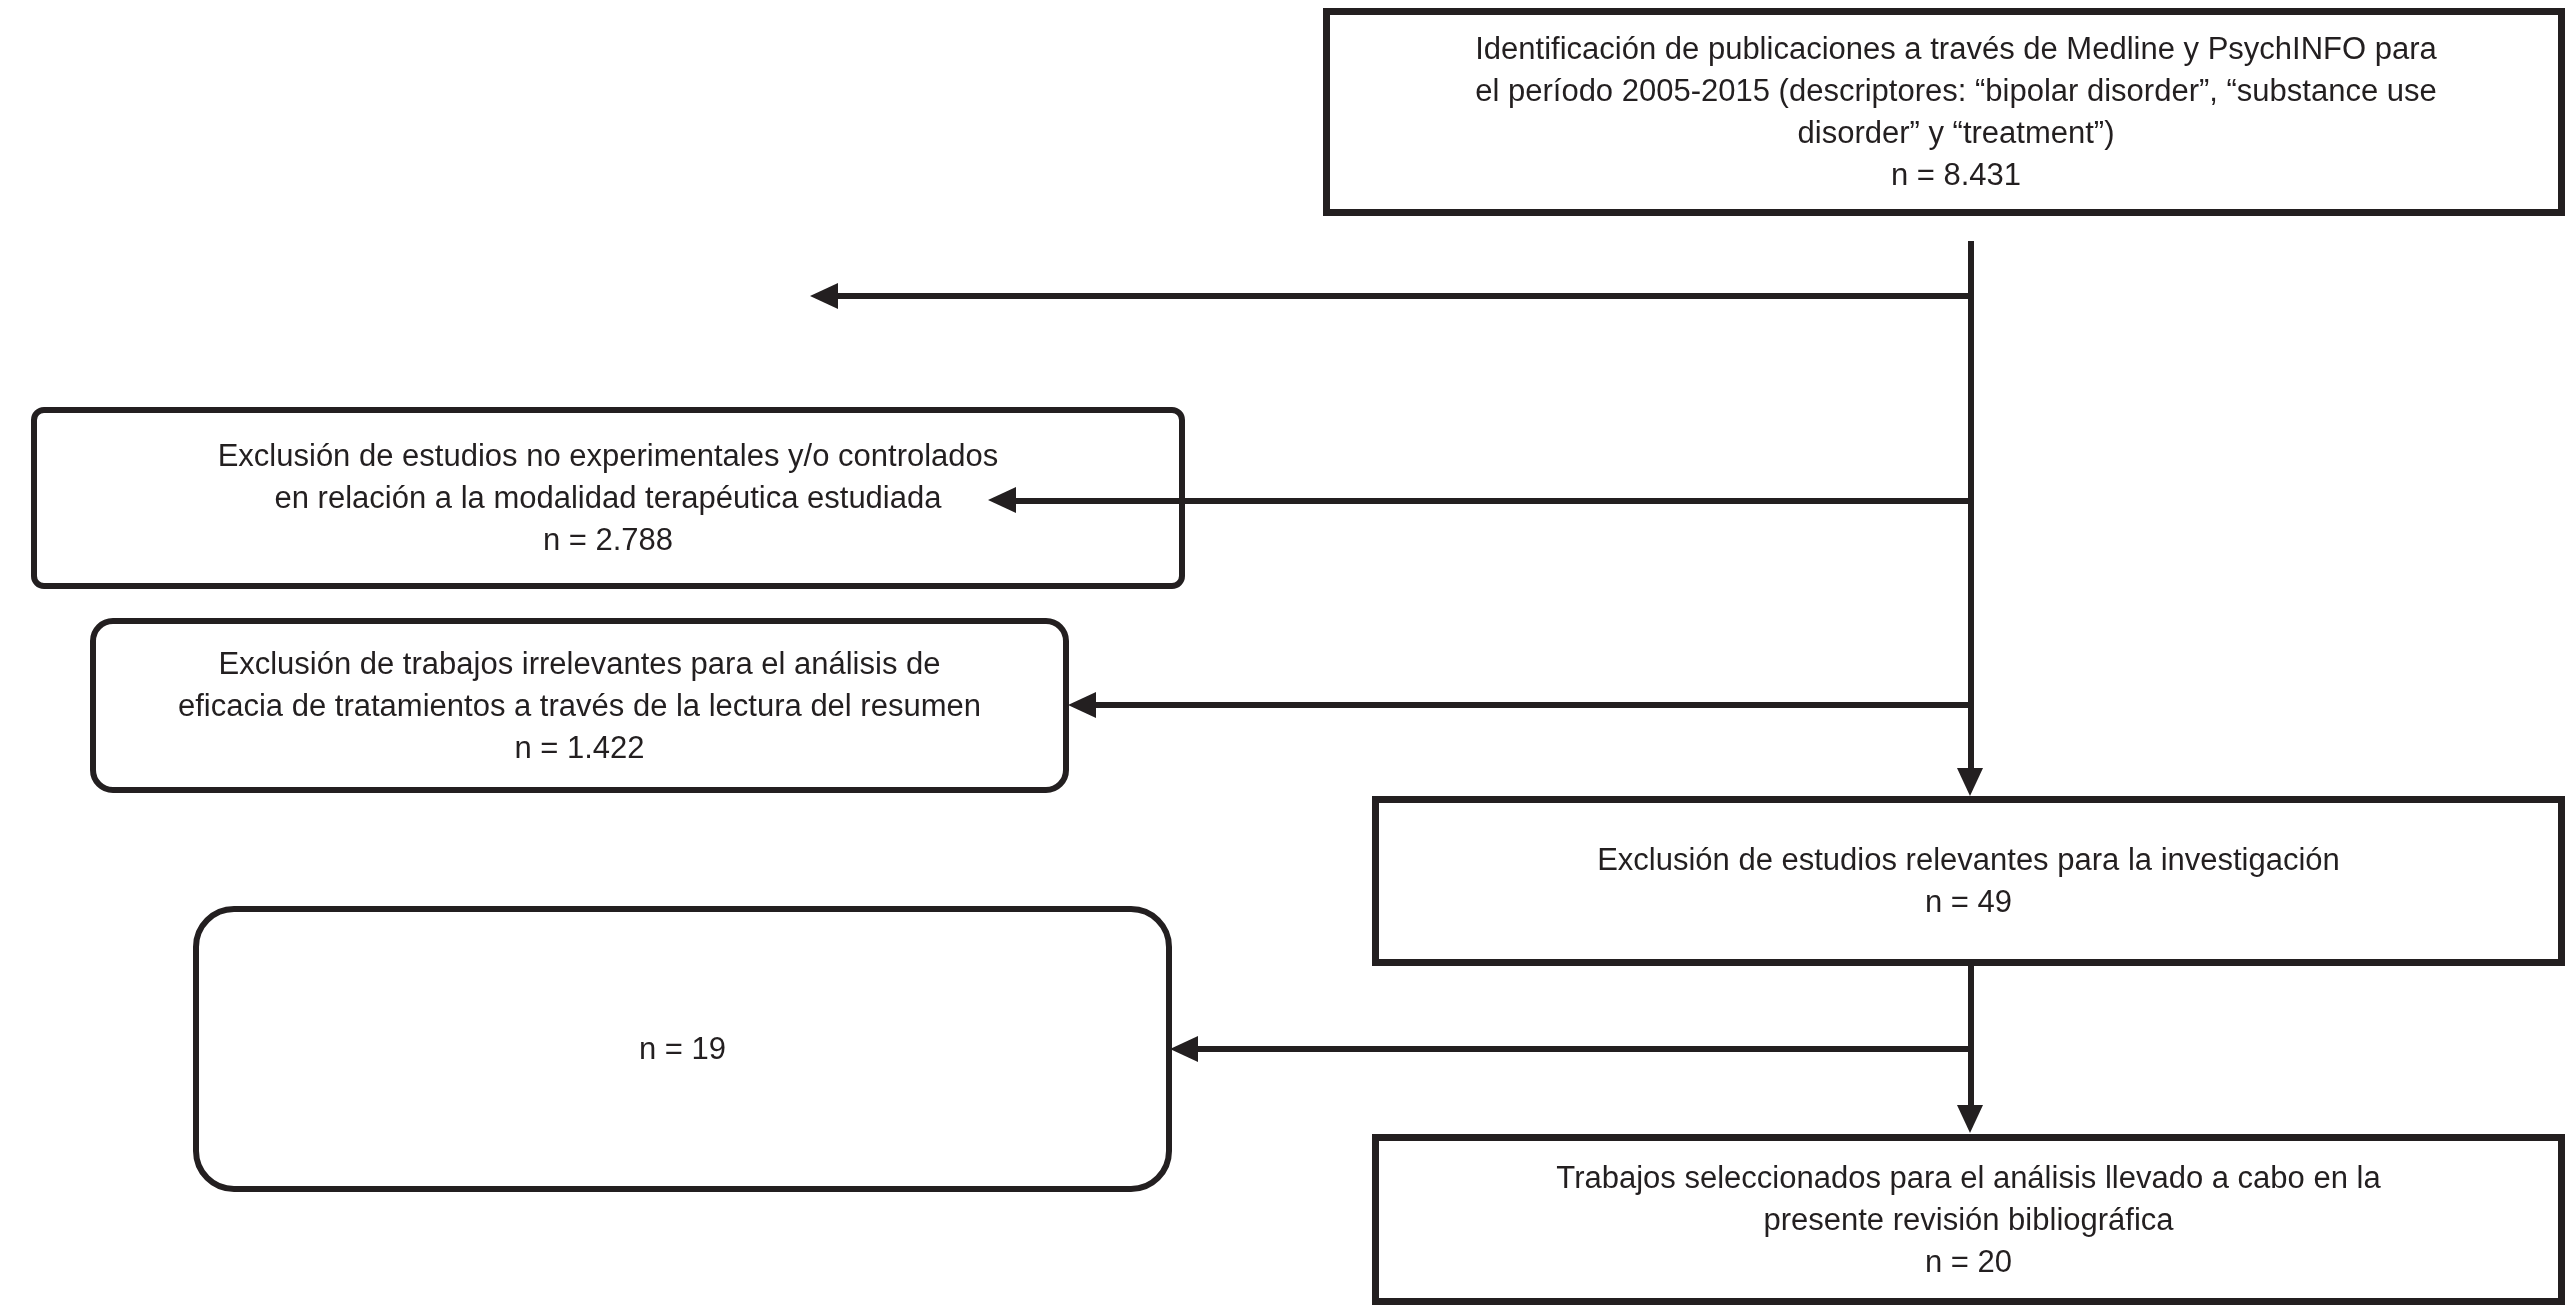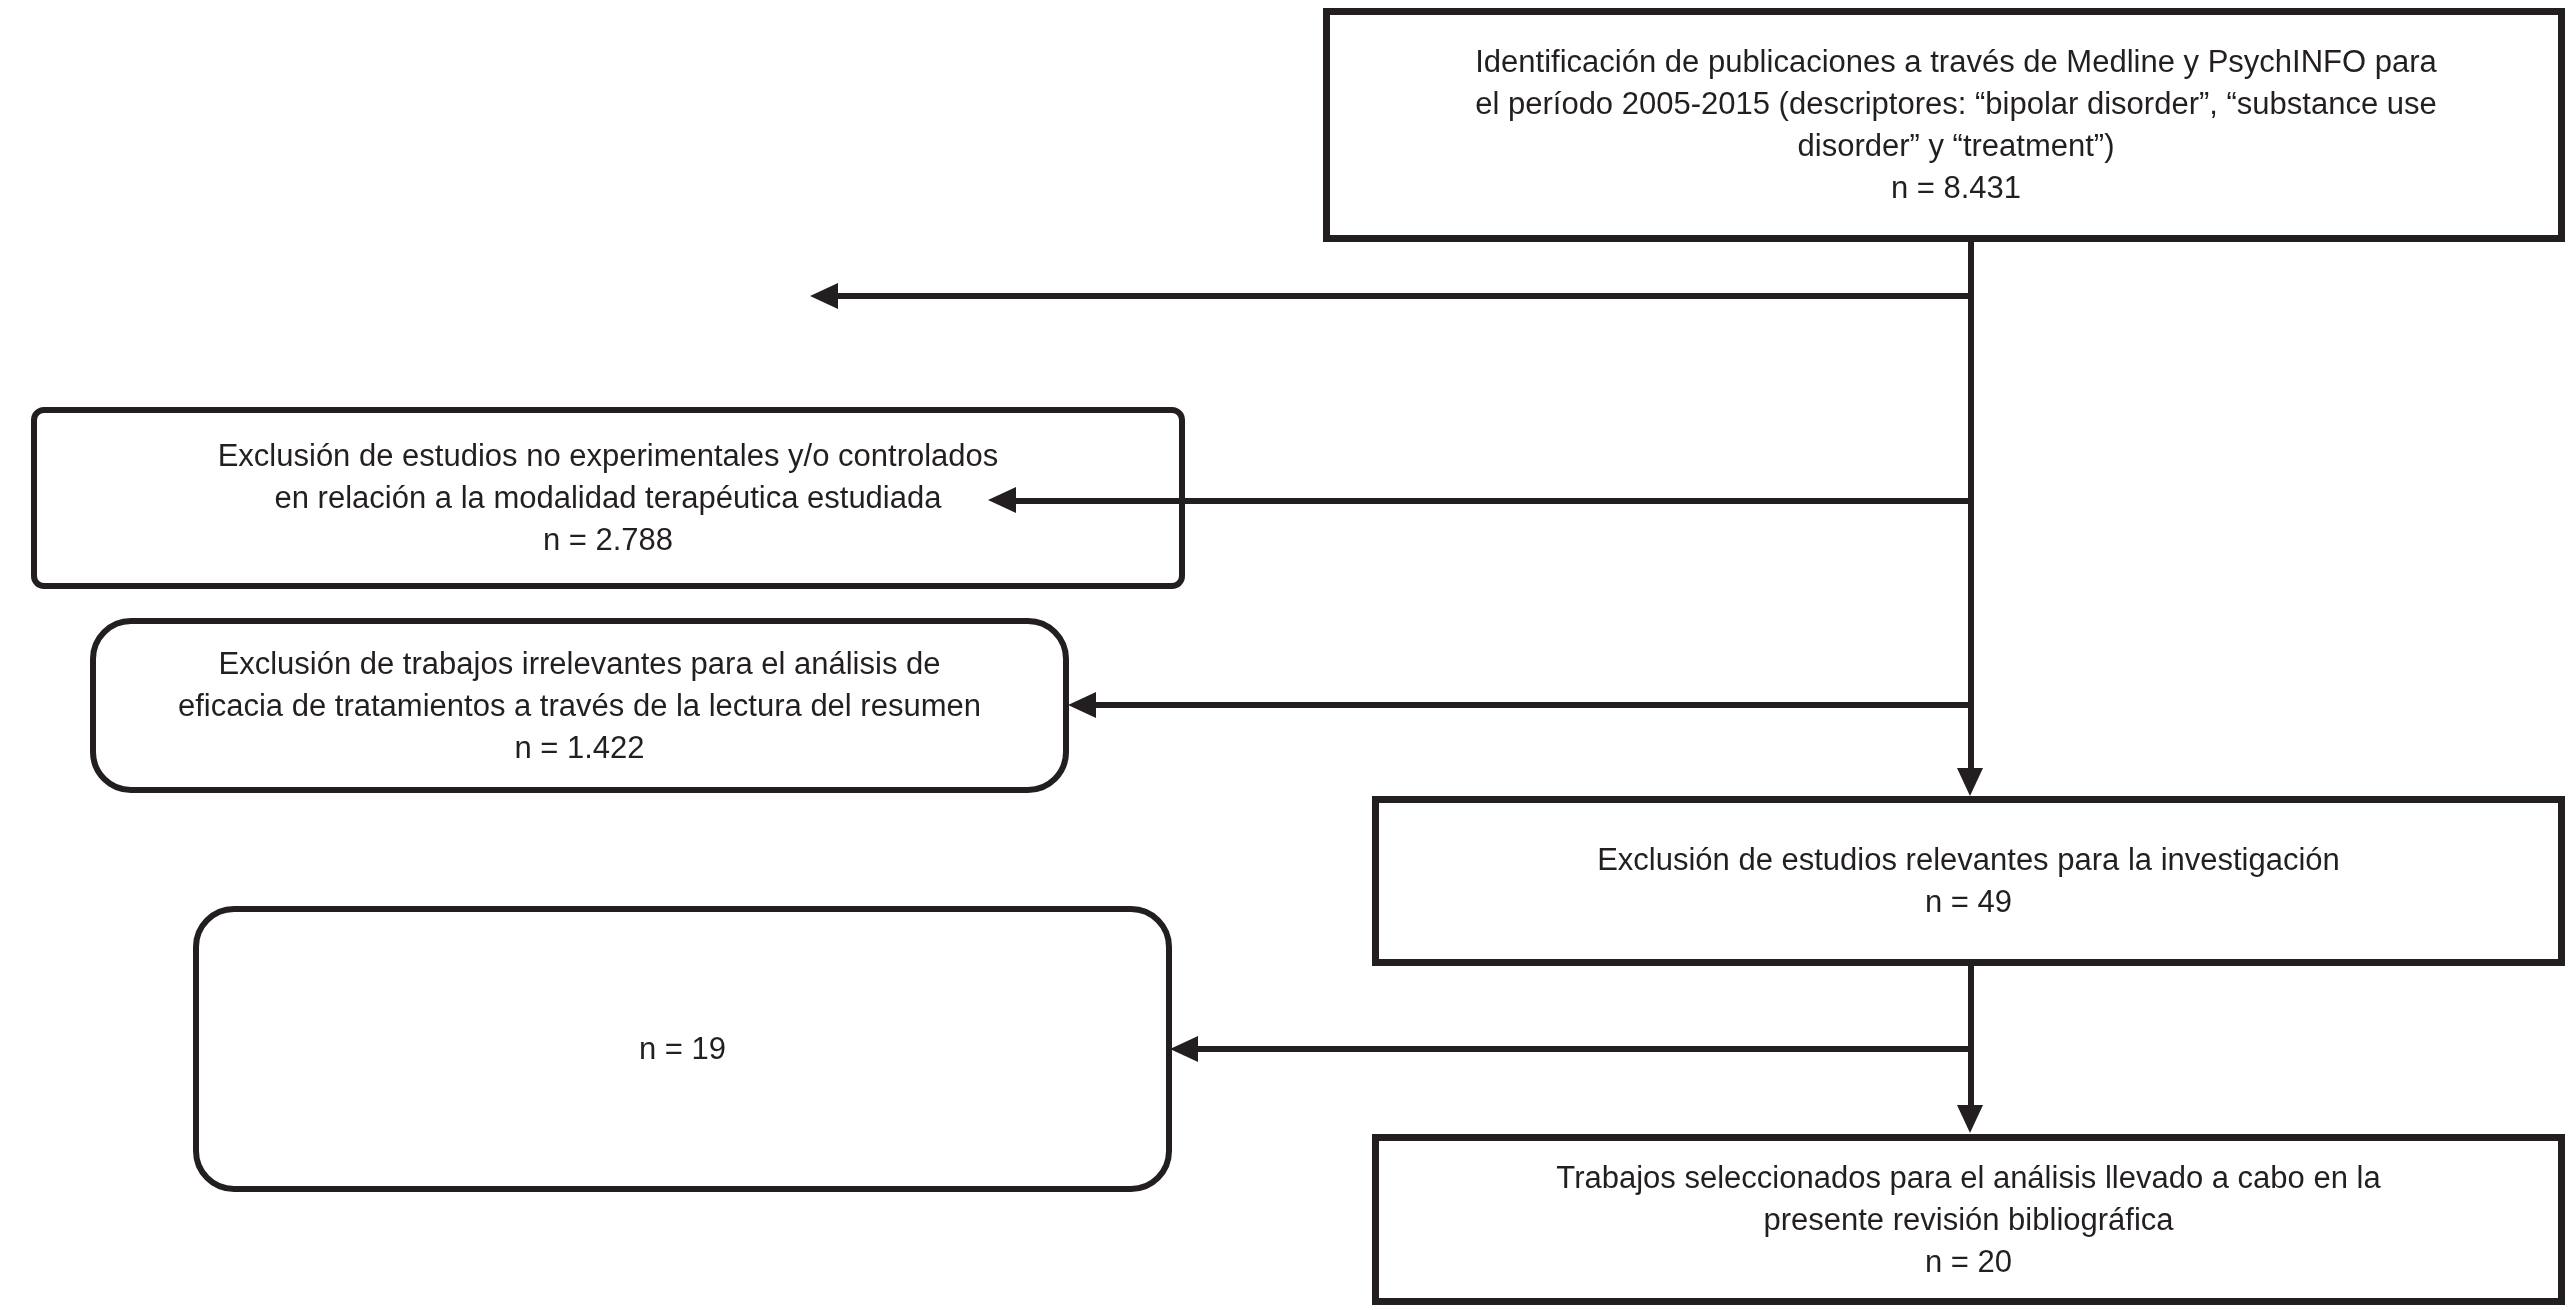--- a/index.html
+++ b/index.html
@@ -68,35 +68,35 @@
     border-left: 13.4px solid transparent;
     border-right: 13.4px solid transparent;
     border-top: 28px solid #231f20;
   }
 </style>
 </head>
 <body>
 
 <div id="figure">
 
-  <div class="node rect" style="left:1323px; top:7.9px; width:1242px; height:234px;padding-left:24px;">
+  <div class="node rect" style="left:1323px; top:7.9px; width:1242px; height:208px;padding-left:24px;">
     <div class="txt">Identificación de publicaciones a través de Medline y PsychINFO para
 el período 2005-2015 (descriptores: “bipolar disorder”, “substance use
 disorder” y “treatment”)</div>
     <div class="nval">n = 8.431</div>
   </div>
 
 
   <div class="node rounded" style="left:31px; top:407px; width:1154px; height:182px;border-radius:13px;">
     <div class="txt">Exclusión de estudios no experimentales y/o controlados
 en relación a la modalidad terapéutica estudiada</div>
     <div class="nval">n = 2.788</div>
   </div>
 
-  <div class="node rounded" style="left:90px; top:618px; width:979px; height:175px;">
+  <div class="node rounded" style="left:90px; top:618px; width:979px; height:175px;border-radius:23px;">
     <div class="txt">Exclusión de trabajos irrelevantes para el análisis de
 eficacia de tratamientos a través de la lectura del resumen</div>
     <div class="nval">n = 1.422</div>
   </div>
 
   <div class="node rounded" style="left:193px; top:906px; width:979px; height:286px;">
     <div class="nval">n = 19</div>
   </div>
 
   <div class="node rect" style="left:1372px; top:796px; width:1193px; height:170px;">

